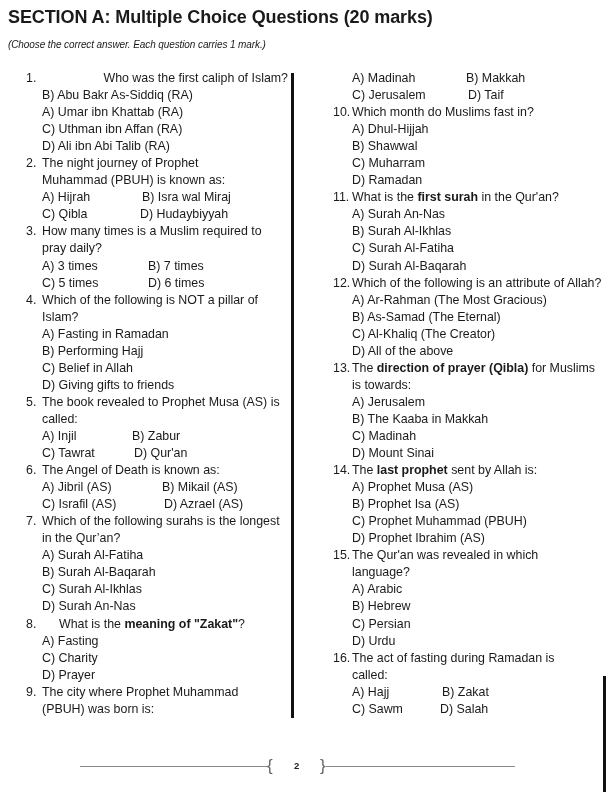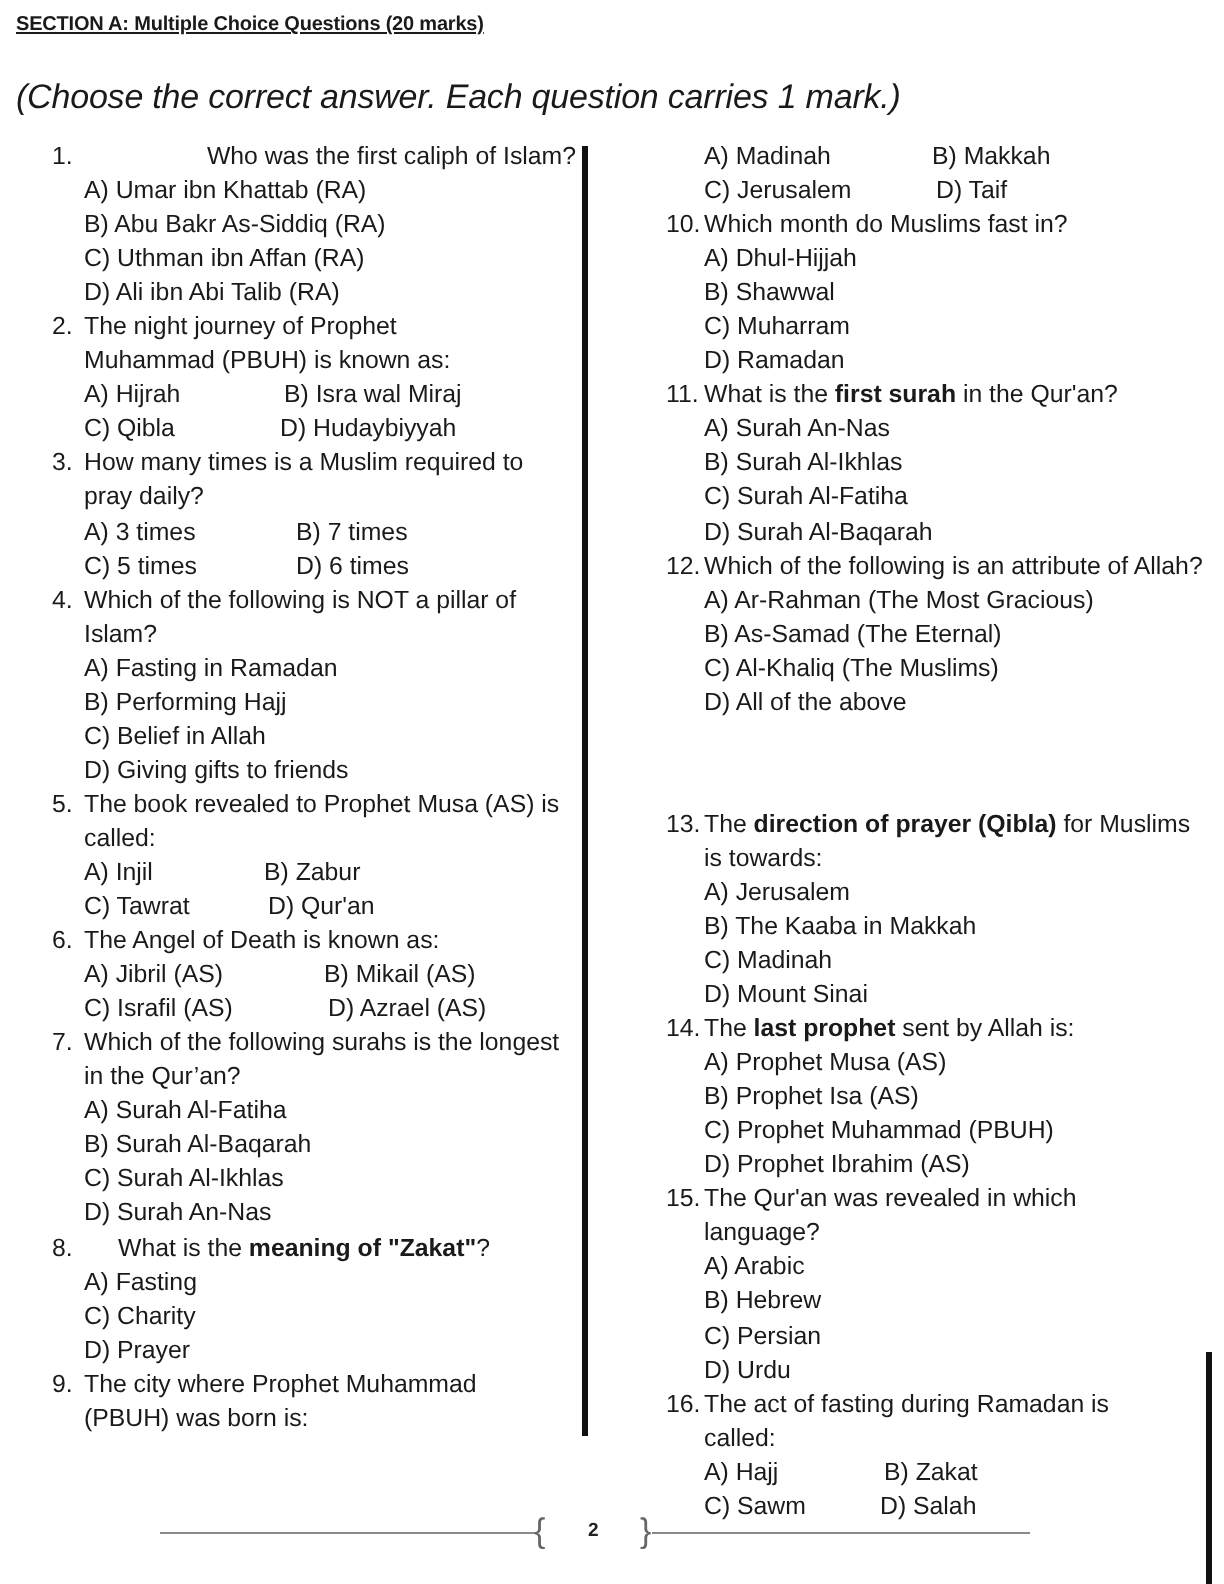--- a/index.html
+++ b/index.html
@@ -3,25 +3,25 @@
 <meta charset="utf-8">
 <style>
   html, body { margin: 0; padding: 0; background: #ffffff; }
   body {
     width: 612px; height: 792px; position: relative; overflow: hidden;
     font-family: "Liberation Sans", "DejaVu Sans", sans-serif;
     color: #1a1a1a;
   }
   .section-title {
     position: absolute; left: 8px; top: 7px;
-    font-size: 10px; font-weight: bold; letter-spacing: -0.1px; text-decoration: underline;
+    font-size: 18px; font-weight: bold; letter-spacing: -0.1px;
   }
   .instructions {
     position: absolute; left: 8px; top: 39px;
-    font-size: 17px; font-style: italic; letter-spacing: -0.1px;
+    font-size: 10px; font-style: italic; letter-spacing: -0.1px;
   }
   .col { position: absolute; top: 70px; font-size: 12.4px; line-height: 17.05px; }
   .col-left { left: 26px; width: 262px; }
   .col-right { left: 333px; width: 270px; }
   .q { position: relative; padding-left: 16px; }
   .col-right .q { padding-left: 19px; }
   .q-num { position: absolute; left: 0; top: 0; }
   .q-text { display: block; }
   .opt { display: block; }
   .opt-row { display: flex; }
@@ -55,22 +55,22 @@
 <div class="section-title">SECTION A: Multiple Choice Questions (20 marks)</div>
 <div class="instructions">(Choose the correct answer. Each question carries 1 mark.)</div>
 
 <div class="divider"></div>
 <div class="edge-bar"></div>
 
 <div class="col col-left" id="col-left">
     <div class="q">
       <span class="q-num">1.</span>
       <span class="q-text" style="max-width: 260px; text-align: right;"><span>Who was the first caliph of Islam?</span><b></b><span></span></span>
+      <span class="opt">B) Abu Bakr As-Siddiq (RA)</span>
       <span class="opt">A) Umar ibn Khattab (RA)</span>
-      <span class="opt">B) Abu Bakr As-Siddiq (RA)</span>
       <span class="opt">C) Uthman ibn Affan (RA)</span>
       <span class="opt">D) Ali ibn Abi Talib (RA)</span>
     </div>
     <div class="q">
       <span class="q-num">2.</span>
       <span class="q-text" style="max-width: 185px;"><span>The night journey of Prophet Muhammad (PBUH) is known as:</span><b></b><span></span></span>
       <div class="opt-row">
         <span class="opt" style="width: 100px;">A) Hijrah</span>
         <span class="opt">B) Isra wal Miraj</span>
       </div>
@@ -168,26 +168,26 @@
       <span class="opt">A) Surah An-Nas</span>
       <span class="opt">B) Surah Al-Ikhlas</span>
       <span class="opt">C) Surah Al-Fatiha</span>
       <span class="opt">D) Surah Al-Baqarah</span>
     </div>
     <div class="q">
       <span class="q-num">12.</span>
       <span class="q-text" style="max-width: 260px;"><span>Which of the following is an attribute of Allah?</span><b></b><span></span></span>
       <span class="opt">A) Ar-Rahman (The Most Gracious)</span>
       <span class="opt">B) As-Samad (The Eternal)</span>
-      <span class="opt">C) Al-Khaliq (The Muslims)</span>
+      <span class="opt">C) Al-Khaliq (The Creator)</span>
       <span class="opt">D) All of the above</span>
     </div>
     <div class="q">
       <span class="q-num">13.</span>
-      <span class="q-text" style="max-width: 250px; margin-top: 44px;"><span>The </span><b>direction of prayer (Qibla)</b><span> for Muslims is towards:</span></span>
+      <span class="q-text" style="max-width: 250px;"><span>The </span><b>direction of prayer (Qibla)</b><span> for Muslims is towards:</span></span>
       <span class="opt">A) Jerusalem</span>
       <span class="opt">B) The Kaaba in Makkah</span>
       <span class="opt">C) Madinah</span>
       <span class="opt">D) Mount Sinai</span>
     </div>
     <div class="q">
       <span class="q-num">14.</span>
       <span class="q-text" style="max-width: 250px;"><span>The </span><b>last prophet</b><span> sent by Allah is:</span></span>
       <span class="opt">A) Prophet Musa (AS)</span>
       <span class="opt">B) Prophet Isa (AS)</span>

